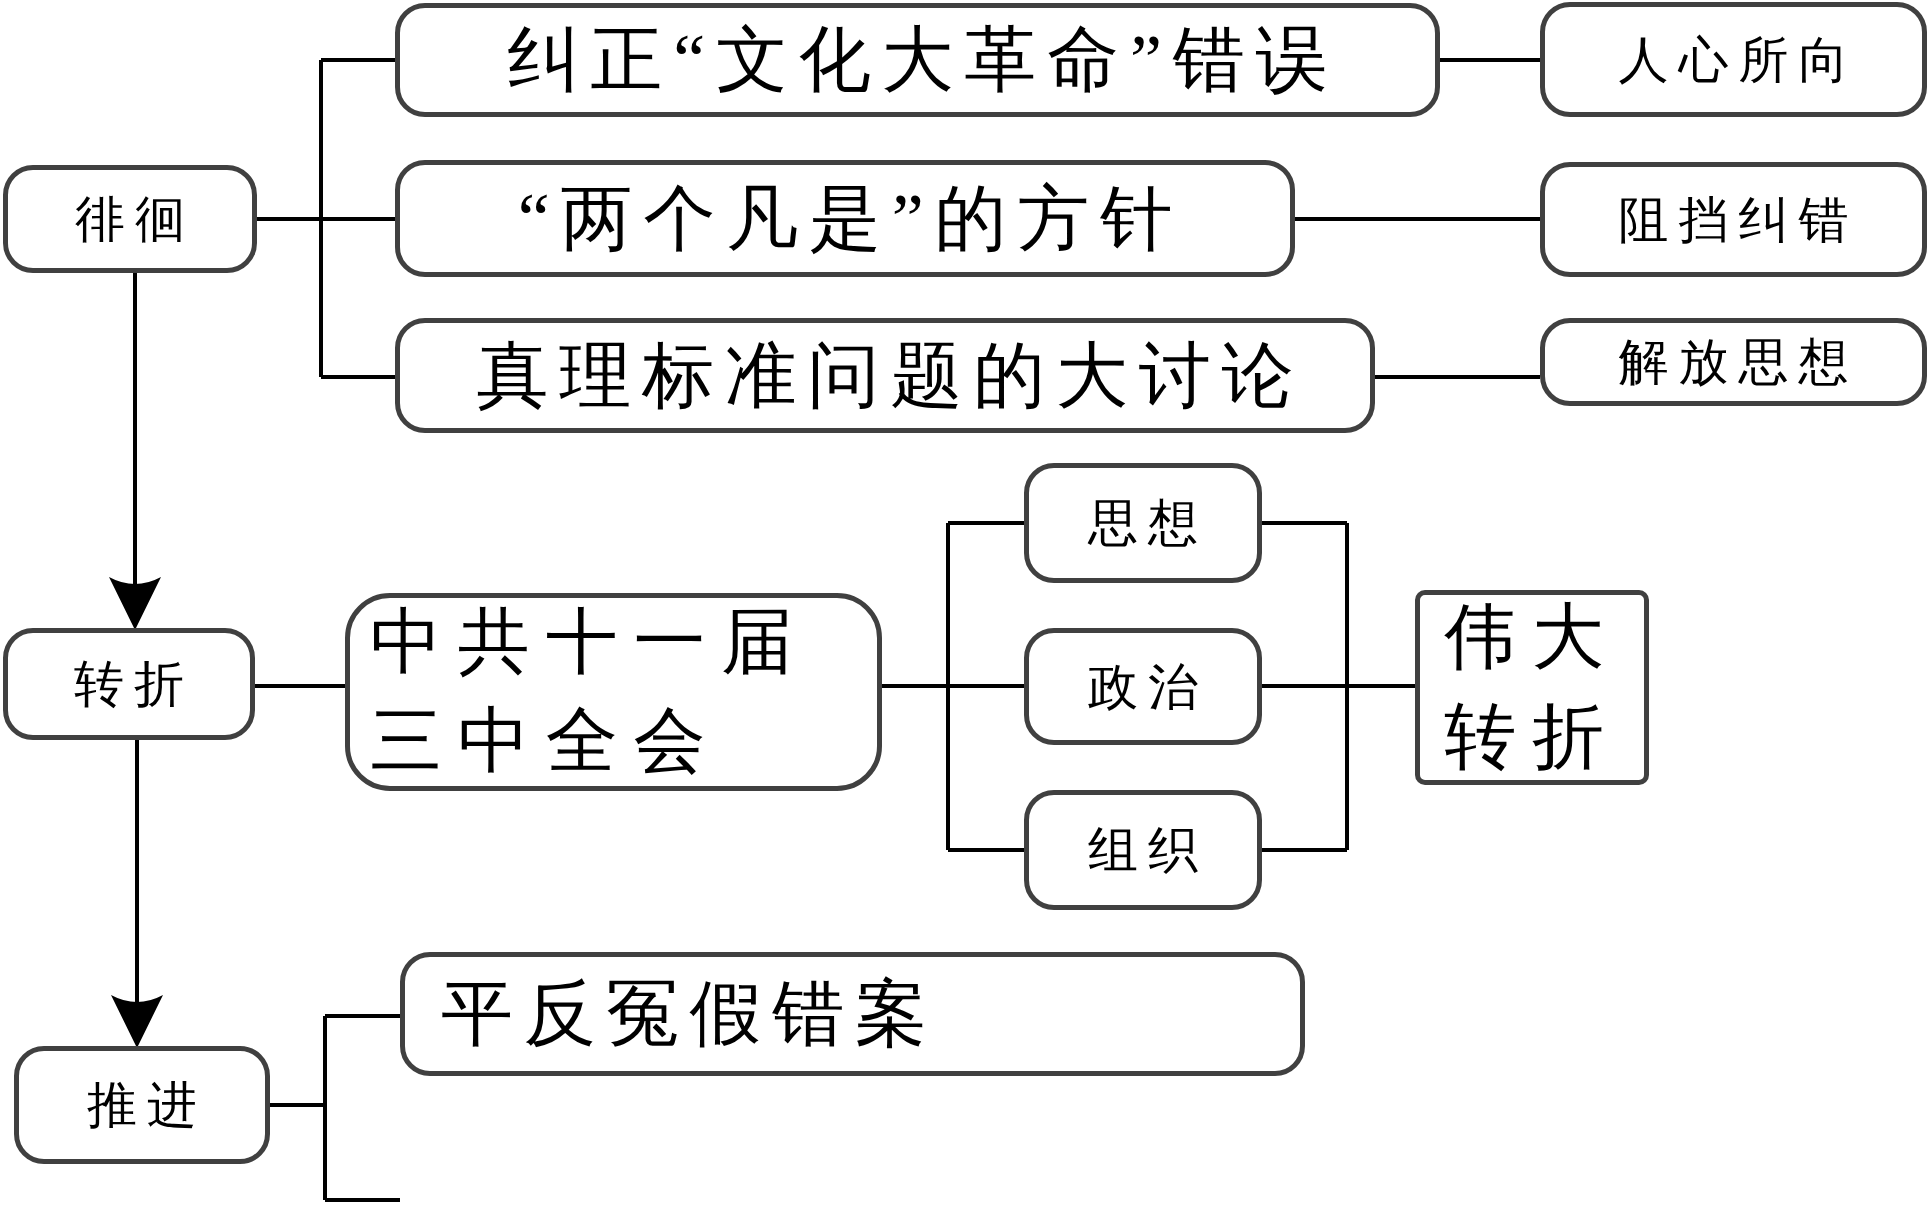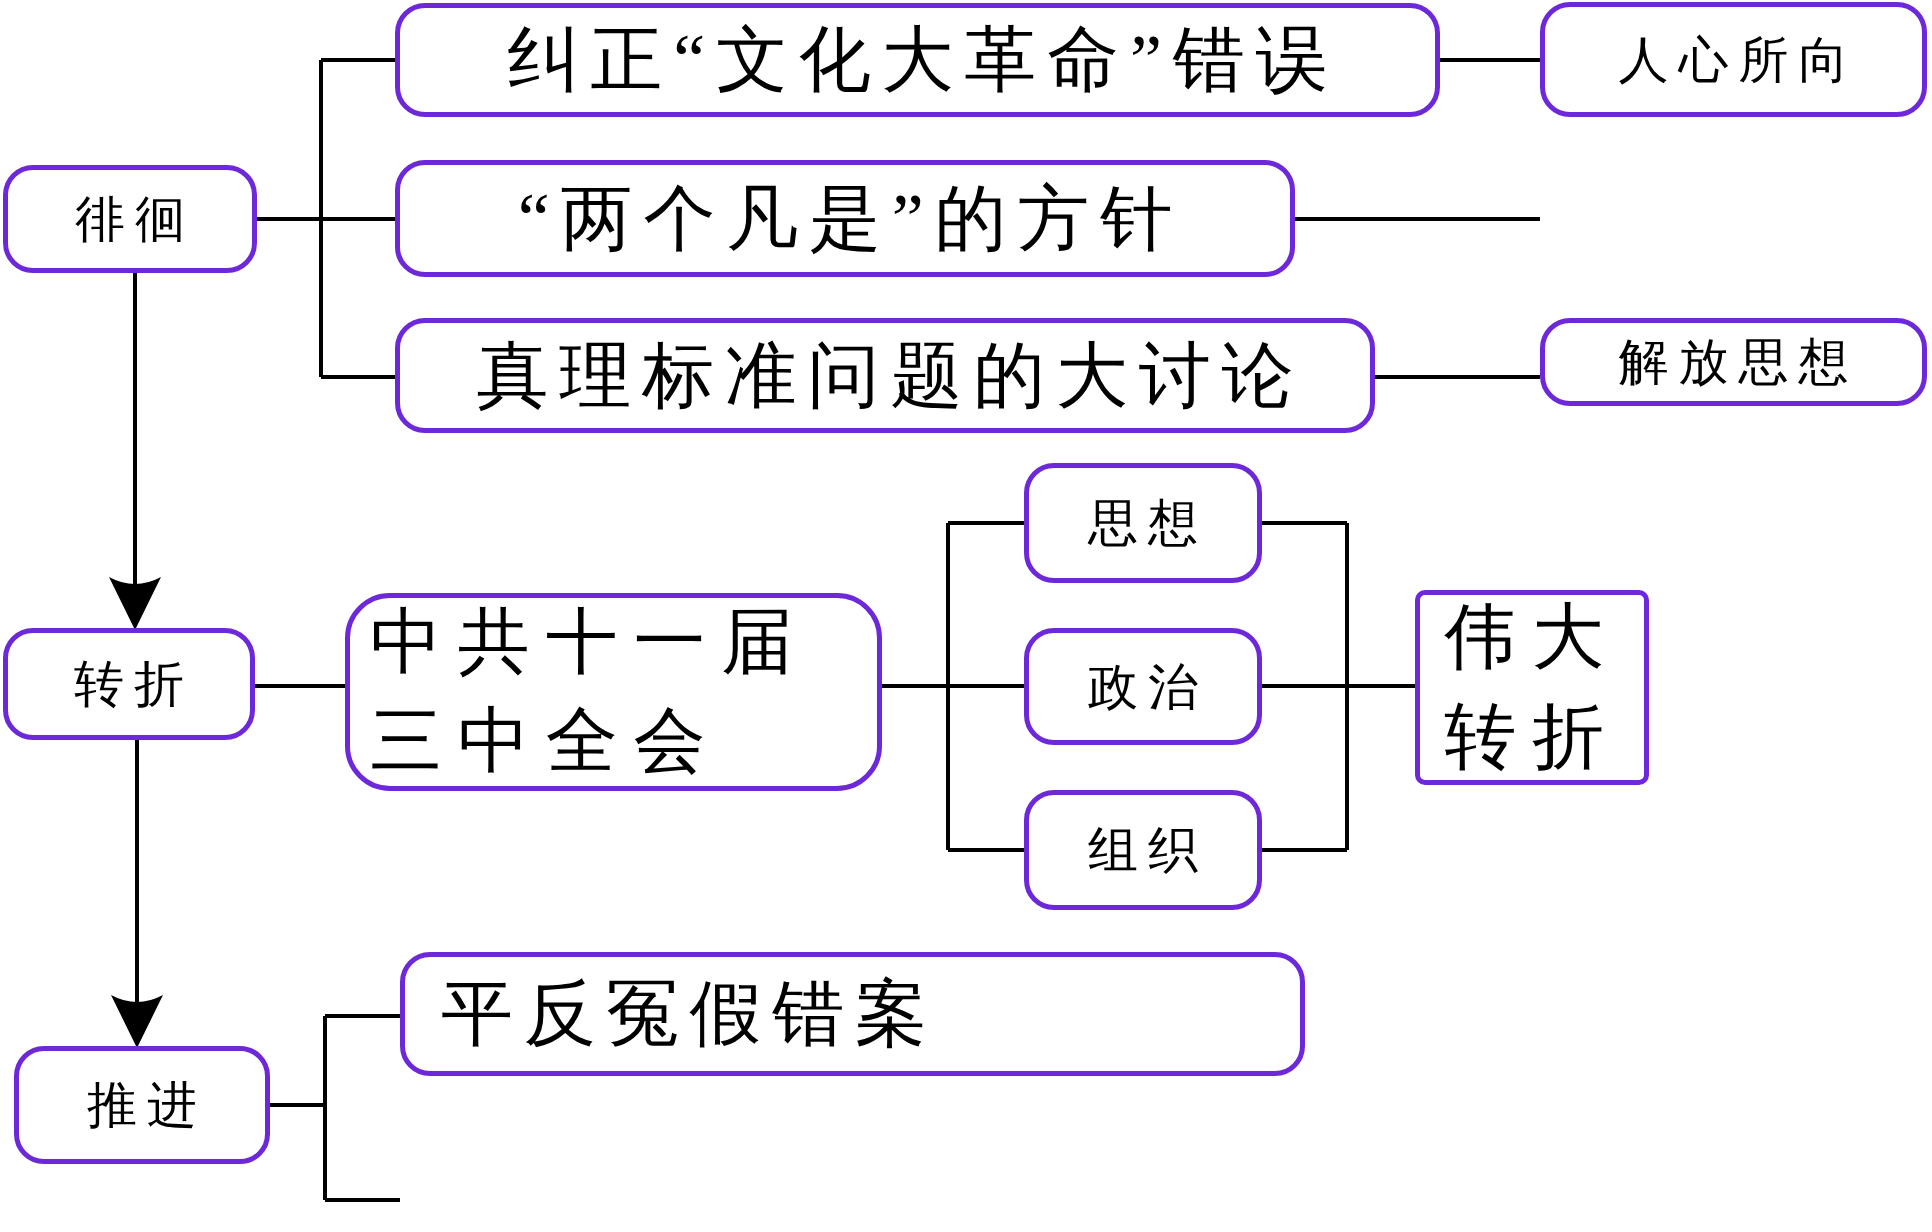--- a/index.html
+++ b/index.html
@@ -20,21 +20,21 @@
     position: absolute;
     left: 0;
     top: 0;
     width: 1932px;
     height: 1232px;
   }
   .node {
     position: absolute;
     box-sizing: border-box;
     background: #ffffff;
-    border: 5px solid #6d28d9;
+    border: 5px solid #404040;
     border-radius: 30px;
     display: flex;
     align-items: center;
     justify-content: center;
     white-space: nowrap;
     line-height: 1;
   }
   .small {
     font-size: 50px;
     letter-spacing: 0.20em;
@@ -125,20 +125,23 @@
   </div>
 
   <div class="node wide" style="left:395px; top:318px; width:980px; height:115px;">
     <span>真理标准问题的大讨论</span>
   </div>
 
   <div class="node small" style="left:1540px; top:2px; width:387px; height:115px;">
     <span>人心所向</span>
   </div>
 
+  <div class="node small" style="left:1540px; top:162px; width:387px; height:115px;">
+    <span>阻挡纠错</span>
+  </div>
 
   <div class="node small" style="left:1540px; top:318px; width:387px; height:88px;">
     <span>解放思想</span>
   </div>
 
   <div class="node two-line left-align pad-lg" style="left:345px; top:593px; width:537px; height:198px;padding-left:20px;">
     <span class="lines">
       <span>中共十一届</span>
       <span>三中全会</span>
     </span>

